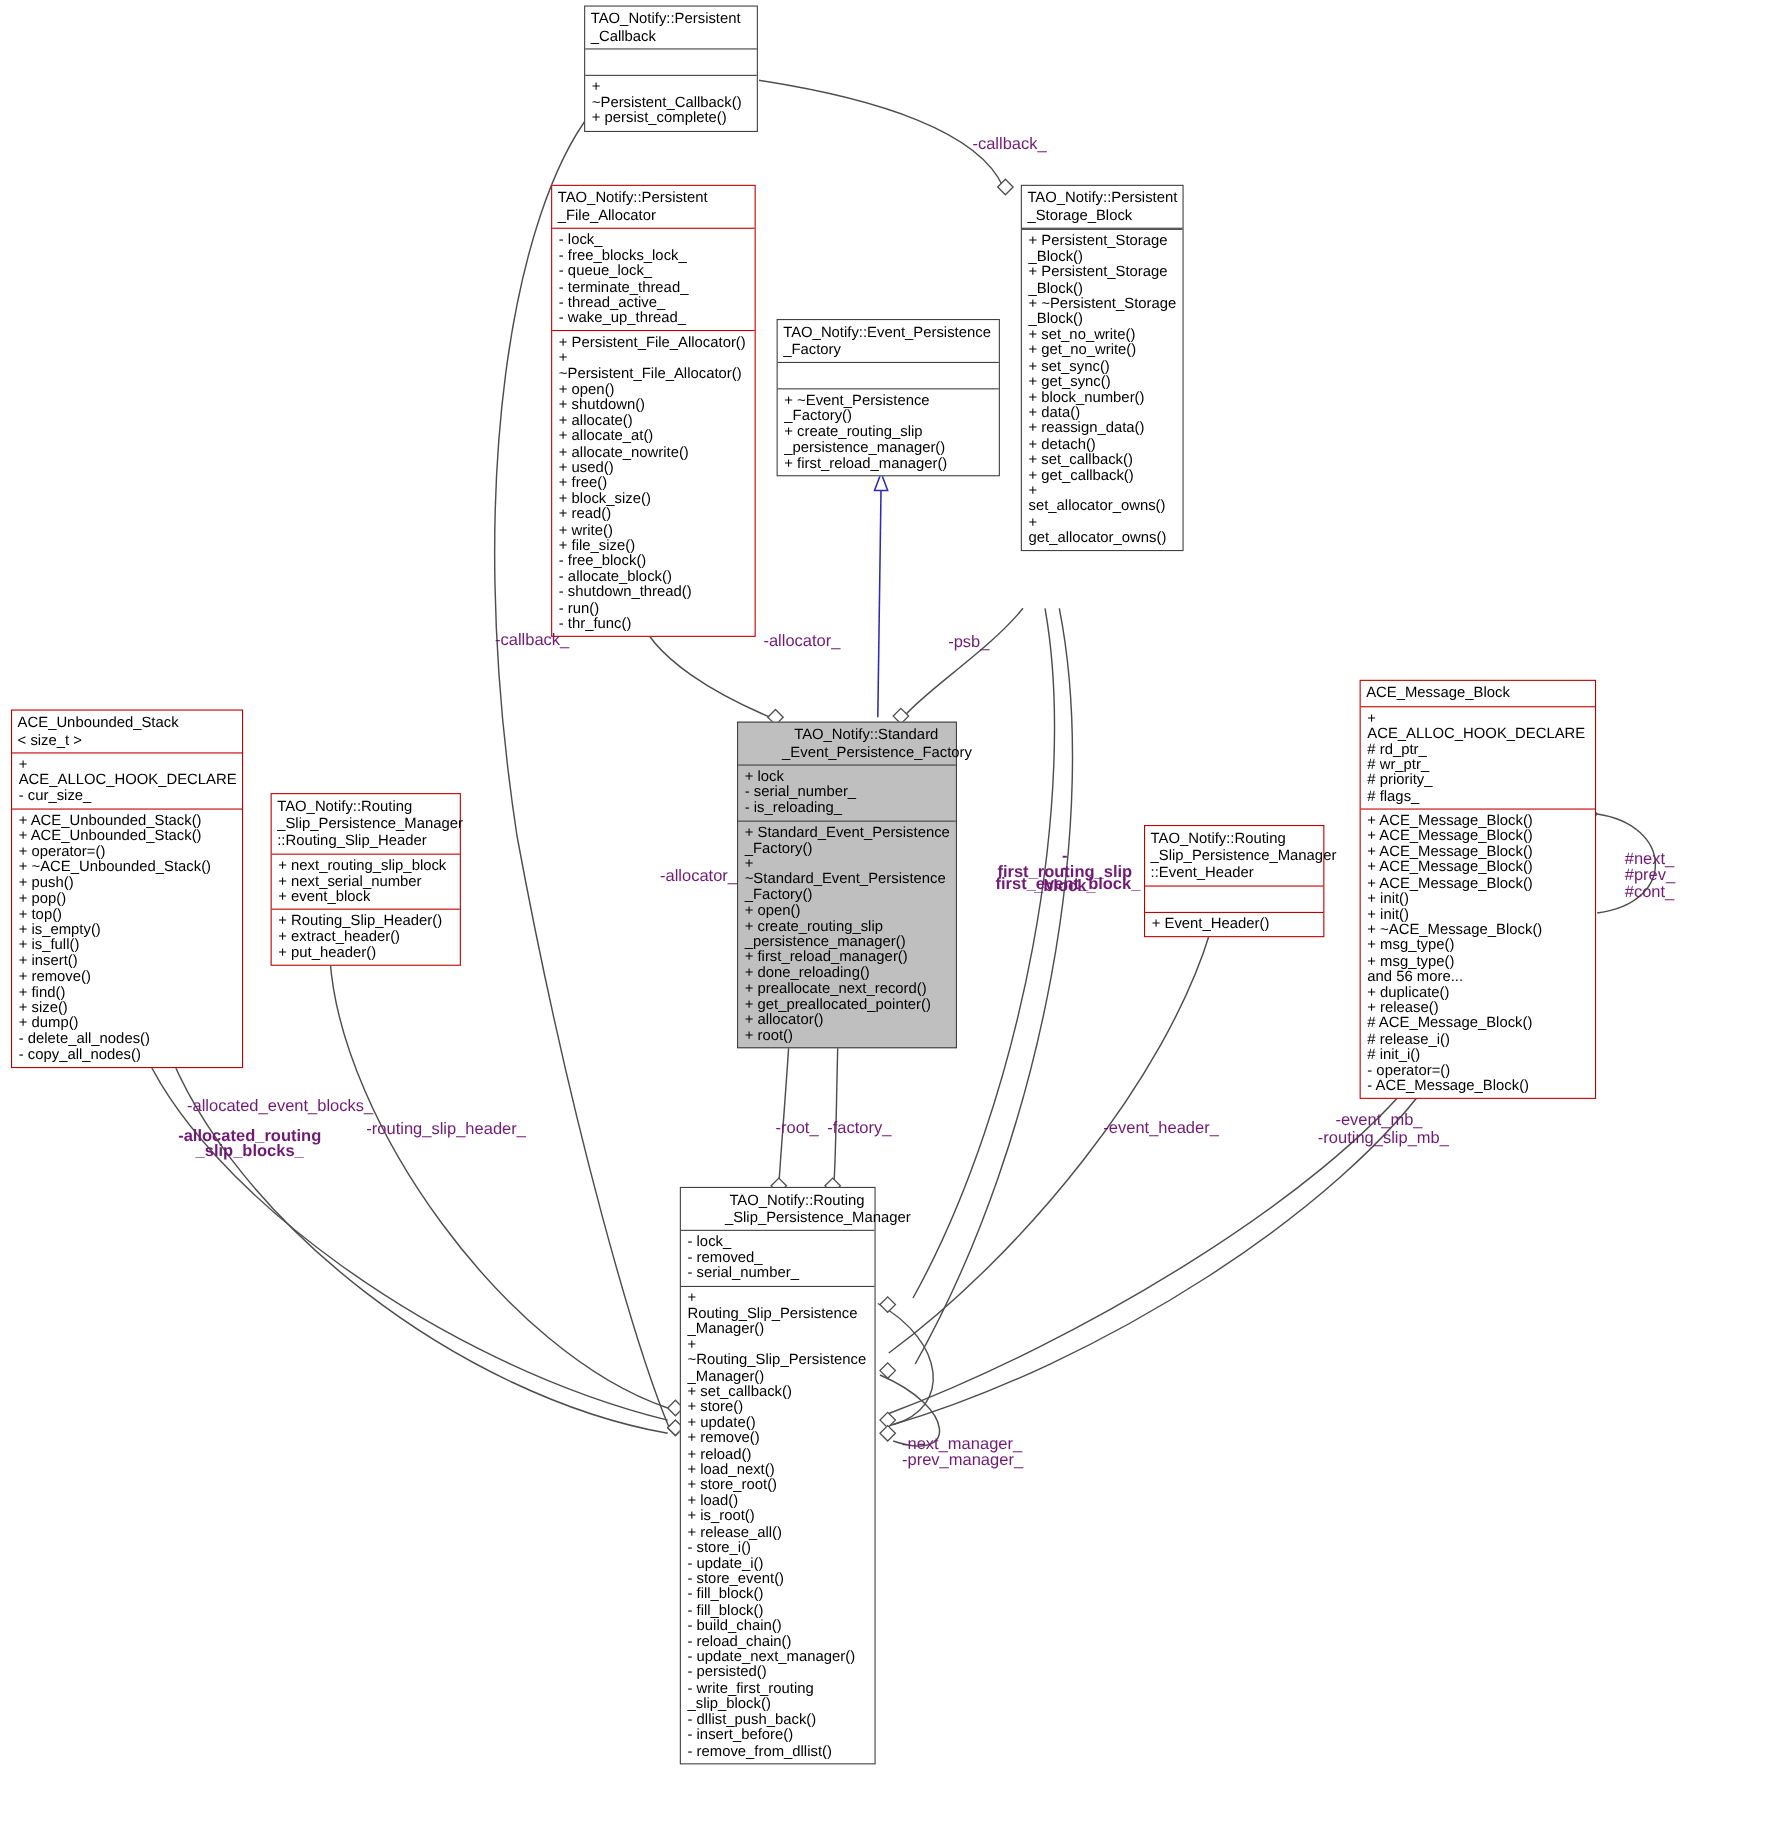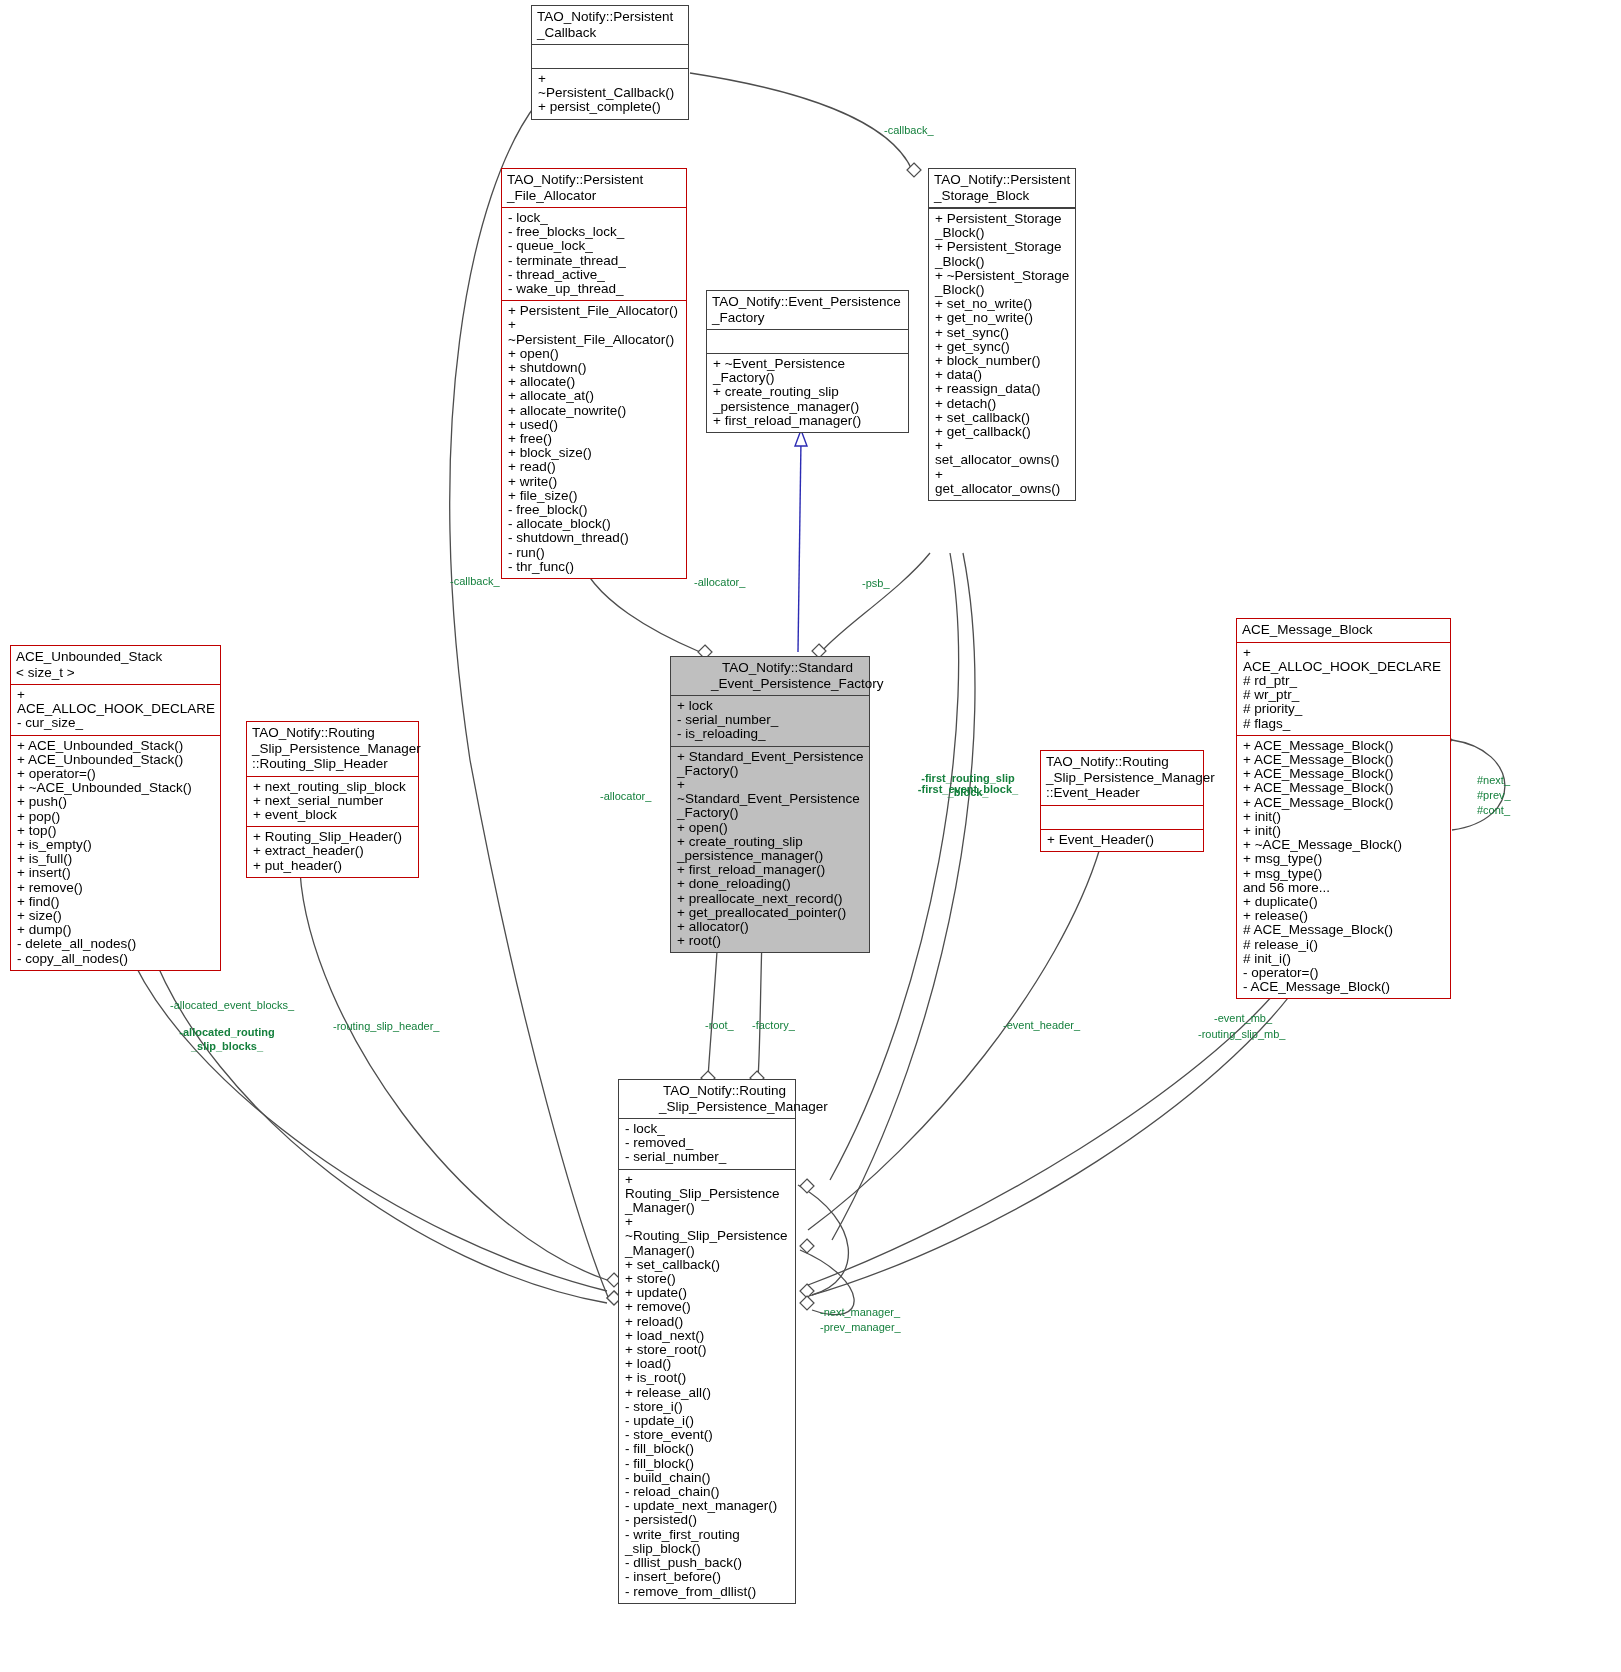--- a/index.html
+++ b/index.html
@@ -13,21 +13,21 @@
   .uml .title{padding:3px 5px 4px 5px;font-size:13.5px;line-height:15.5px;color:#000;white-space:pre-line;}
   .uml .sep{height:1px;background:#c00000;}
   .uml.blackborder .sep{background:#404040;}
   .uml .attrs,.uml .ops{padding:3px 5px 4px 6px;font-size:13.5px;line-height:14.2px;color:#000;}
   .uml .row{white-space:pre-line;}
   .uml .empty{height:16px;}
 
   .t-center{}
   .t-left{text-align:center;margin-left:35px;}
 
-  .elabel{position:absolute;font-size:11px;line-height:13.6px;color:#15803d;white-space:pre-line;}
+  .elabel{position:absolute;font-size:15px;line-height:13.6px;color:#701a75;white-space:pre-line;}
   .elabel.c{text-align:center;font-weight:bold;}
   .elabel.l{text-align:left;}
 </style>
 </head>
 <body>
 
 <div id="canvas">
 
   <svg class="edges" viewBox="0 0 1621 1672">
     <g fill="none" stroke="#4d4d4d" stroke-width="1.3">

